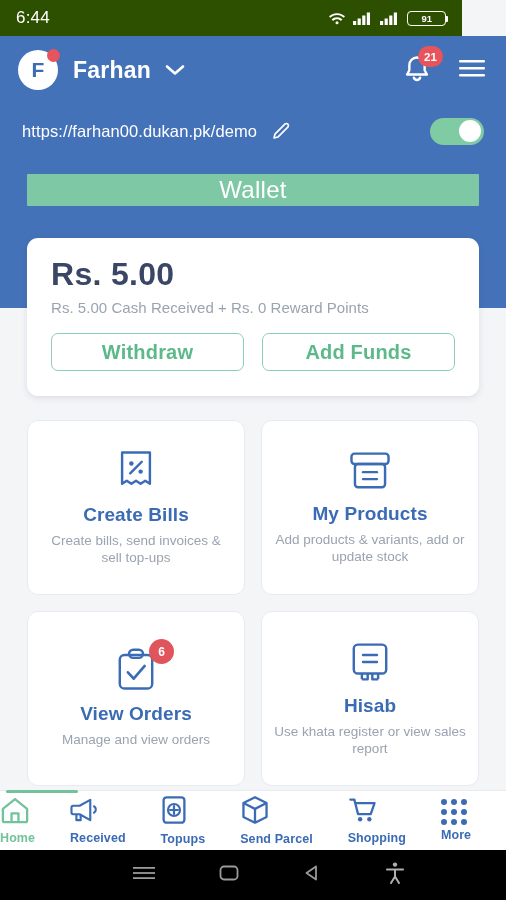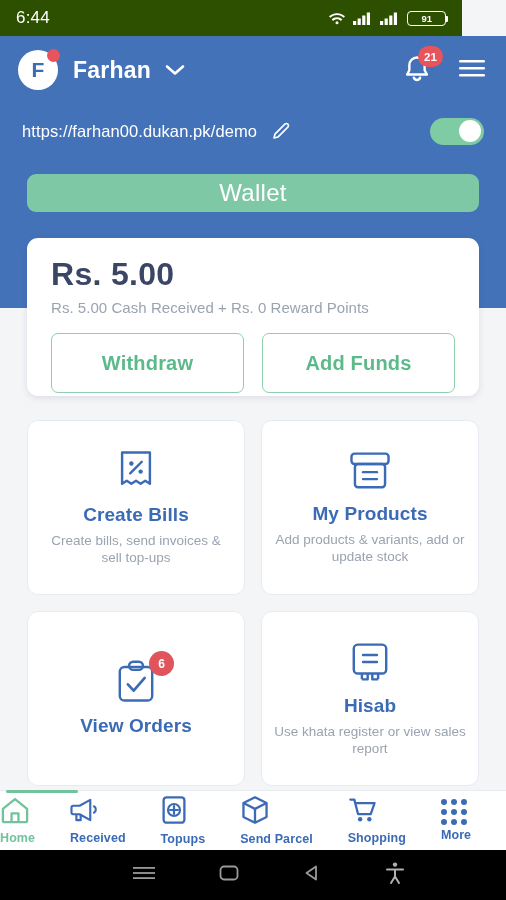--- a/index.html
+++ b/index.html
@@ -71,21 +71,21 @@
     width:54px; height:27px; border-radius:14px; background:#7ecba4;
     position:relative; flex:0 0 auto;
   }
   .toggle-knob {
     position:absolute; top:2.5px; right:3px; width:22px; height:22px;
     border-radius:50%; background:#ffffff;
   }
 
   
   .segment {
-    margin:16px 27px 0 27px; height:38px; border-radius:9px;
+    margin:16px 27px 0 27px; height:32px; border-radius:1px;
     background:#f4f7fc; display:flex; overflow:hidden;text-align:right;
   }
   .seg-btn {
     flex:1 1 50%; display:flex; align-items:center; justify-content:center;
     font-size:24px; font-weight:400; letter-spacing:0.3px;
   }
   .seg-btn.active { background:#7fc8a5; color:#ffffff; }
   .seg-btn.inactive { background:#f4f7fc; color:#3b5c96; }
 
   
@@ -96,21 +96,21 @@
     padding:18px 24px 4px 24px;
   }
   .wallet-amount {
     font-size:32px; font-weight:700; color:#3a4663; letter-spacing:0.3px;
   }
   .wallet-sub {
     font-size:15px; color:#9aa3b0; margin-top:6px; letter-spacing:0.05px;
   }
   .wallet-actions { display:flex; gap:18px; margin-top:17px; }
   .wallet-btn {
-    flex:1 1 50%; height:60px; border:1.4px solid #8dcfae; border-radius:7px;
+    flex:1 1 50%; height:38px; border:1.4px solid #8dcfae; border-radius:7px;
     background:#ffffff; color:#5cb98a; font-size:20px; font-weight:700;
     display:flex; align-items:center; justify-content:center; letter-spacing:0.2px;
   }
 
   
   .grid {
     position:absolute; top:420px; left:27px; width:452px;
     display:grid; grid-template-columns:1fr 1fr; gap:16px;
   }
   .tile {
@@ -271,20 +271,21 @@
     <div class="tile">
       <span class="tile-icon">
         <svg width="42" height="44" viewBox="0 0 36 38">
           <rect x="4" y="6" width="28" height="29" rx="4" fill="none" stroke="#3b6bb5" stroke-width="2.1"></rect>
           <rect x="12" y="1.5" width="12" height="7" rx="3.5" fill="none" stroke="#3b6bb5" stroke-width="2.1"></rect>
           <path d="M11 21 L16 26.5 L25.5 15.5" fill="none" stroke="#3b6bb5" stroke-width="2.3" stroke-linecap="round" stroke-linejoin="round"></path>
         </svg>
         <span class="tile-badge">6</span>
       </span>
       <div class="tile-title">View Orders</div>
+      <div class="tile-desc">Manage and view orders</div>
     </div>
 
     <div class="tile">
       <span class="tile-icon">
         <svg width="42" height="44" viewBox="0 0 36 38">
           <rect x="4" y="4" width="28" height="25" rx="3.5" fill="none" stroke="#3b6bb5" stroke-width="2.1"></rect>
           <line x1="12" y1="13" x2="24" y2="13" stroke="#3b6bb5" stroke-width="2.1" stroke-linecap="round"></line>
           <line x1="12" y1="19" x2="24" y2="19" stroke="#3b6bb5" stroke-width="2.1" stroke-linecap="round"></line>
           <path d="M11 29 v5 M11 34 h5 v-5" fill="none" stroke="#3b6bb5" stroke-width="2.1" stroke-linejoin="round"></path>
           <path d="M25 29 v5 M25 34 h-5 v-5" fill="none" stroke="#3b6bb5" stroke-width="2.1" stroke-linejoin="round"></path>

